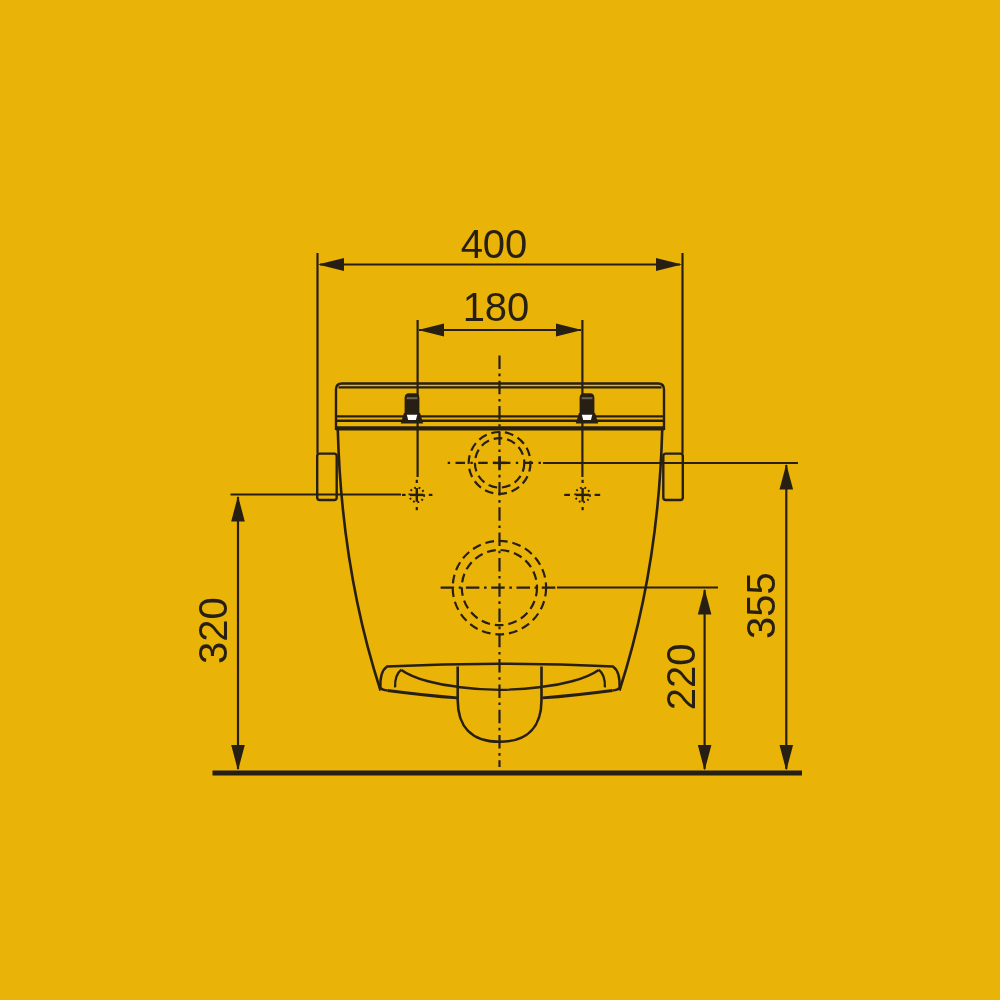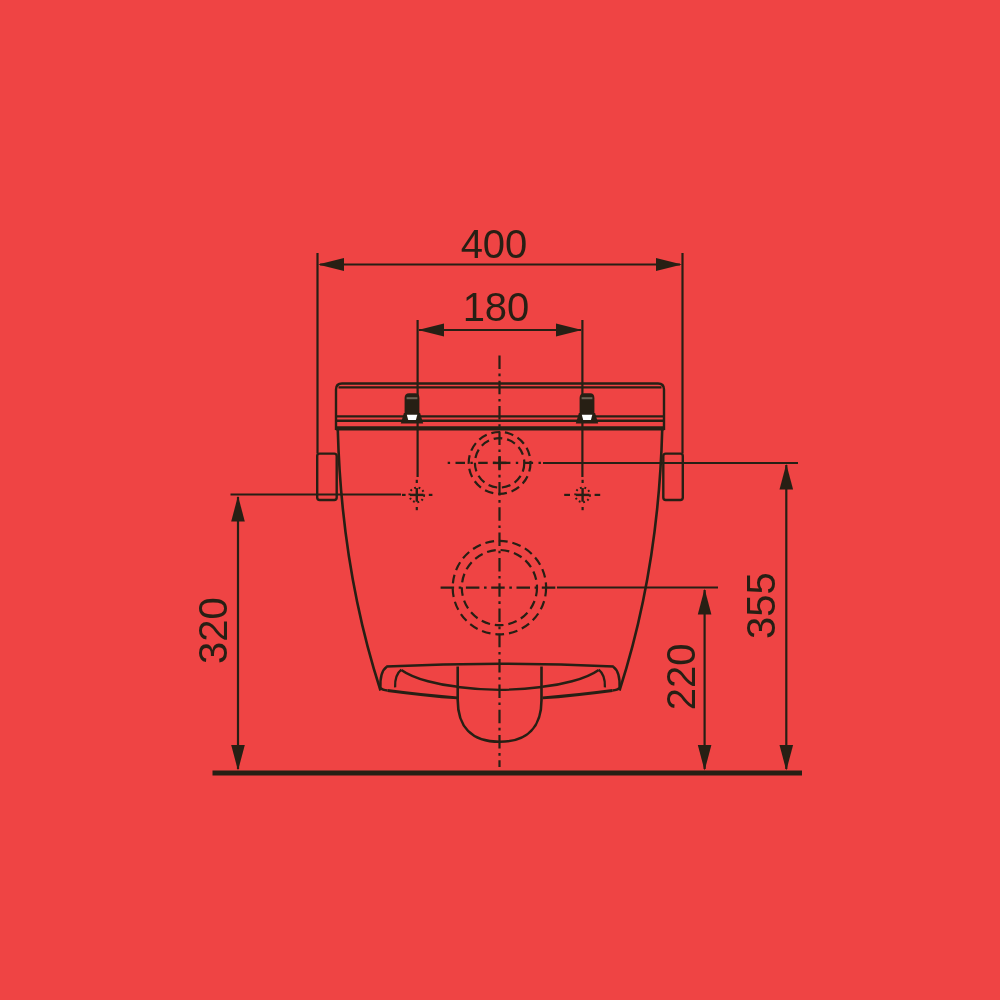--- a/index.html
+++ b/index.html
@@ -1,16 +1,16 @@
 <!DOCTYPE html>
 <html><head>
 <meta charset="utf-8">
 <style>
   html,body{margin:0;padding:0;background:#ffffff;}
-  #stage{width:1000px;height:1000px;position:relative;background:#ef4444;}
+  #stage{width:1000px;height:1000px;position:relative;background:#eab308;}
   svg{display:block;}
   text{font-family:"Liberation Sans",sans-serif;fill:#271f14;}
 </style>
 </head>
 <body>
 <div id="stage">
 <svg width="1000" height="1000" viewBox="0 0 1000 1000">
   <g stroke="#271f14" fill="none" stroke-linecap="butt">
 
     <text x="494" y="258" font-size="40" text-anchor="middle" stroke="none">400</text>

